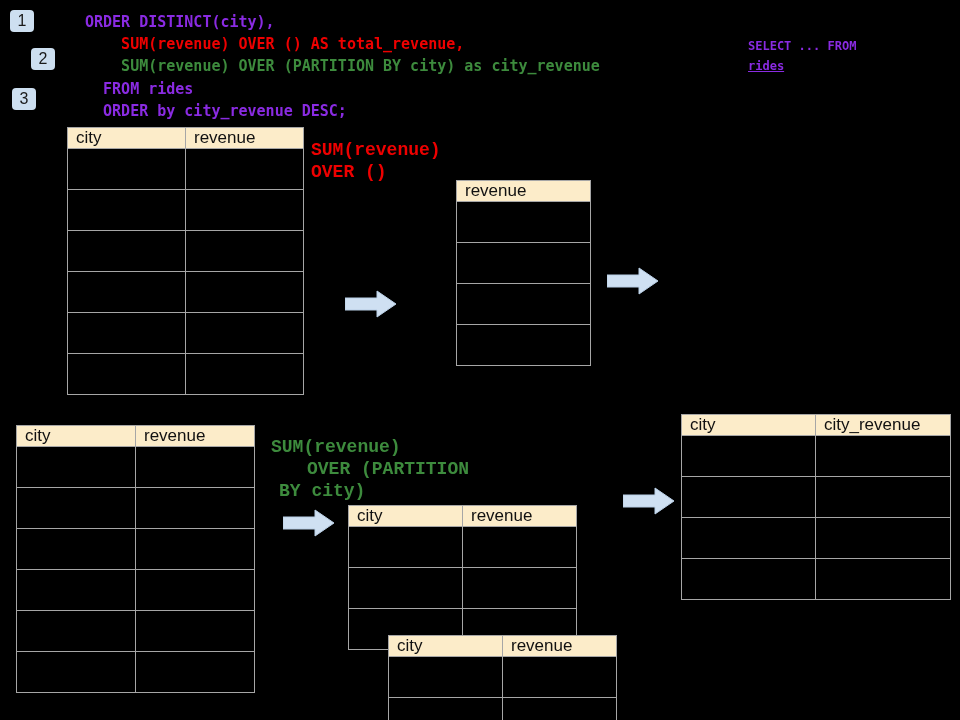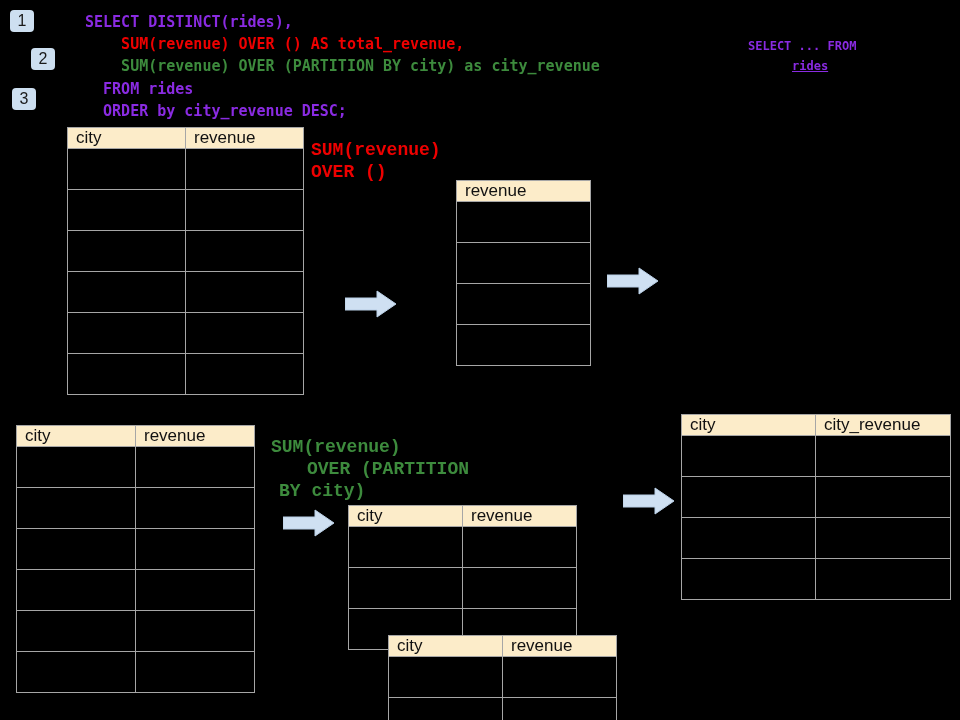--- a/index.html
+++ b/index.html
@@ -105,28 +105,28 @@
 </style>
 </head>
 <body>
 
 <div id="canvas">
 
   <div class="badge" style="left:10px; top:10px;">1</div>
   <div class="badge" style="left:31px; top:48px;">2</div>
   <div class="badge" style="left:12px; top:88px;">3</div>
 
-  <div class="code c-purple" style="left:85px; top:11px;">SELECT DISTINCT(rides),</div>
+  <div class="code c-purple" style="left:85px; top:11px;">ORDER DISTINCT(city),</div>
   <div class="code c-green" style="left:85px; top:55px;">    SUM(revenue) OVER (PARTITION BY city) as city_revenue</div>
   <div class="code c-red" style="left:85px; top:33px;">    SUM(revenue) OVER () AS total_revenue,</div>
   <div class="code c-purple" style="left:85px; top:78px;">  FROM rides</div>
   <div class="code c-purple" style="left:85px; top:100px;">  ORDER by city_revenue DESC;</div>
 
   <div class="code-small" style="left:748px; top:37px;text-align:center;">SELECT ... FROM</div>
-  <div class="code-small" style="left:792px; top:57px;text-decoration:underline;">rides</div>
+  <div class="code-small" style="left:748px; top:57px;text-decoration:underline;">rides</div>
 
   <div class="anno red" style="left:311px; top:139px;">SUM(revenue)</div>
   <div class="anno red" style="left:311px; top:161px;">OVER ()</div>
 
   <div class="anno green" style="left:271px; top:436px;">SUM(revenue)</div>
   <div class="anno green" style="left:271px; top:458px;margin-left:36px;">OVER (PARTITION</div>
   <div class="anno green" style="left:271px; top:480px;padding-left:8px;">BY city)</div>
 
   <table class="tbl" style="left:67px; top:127px; width:236px;">
     <thead>

